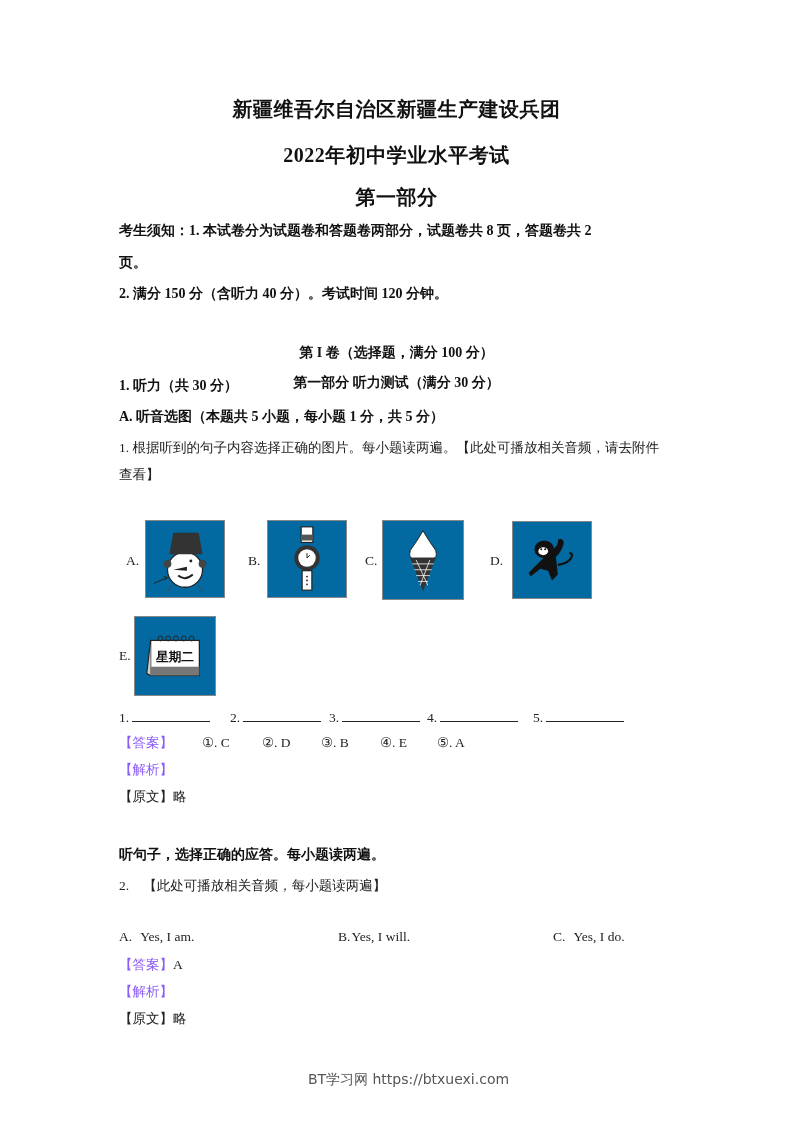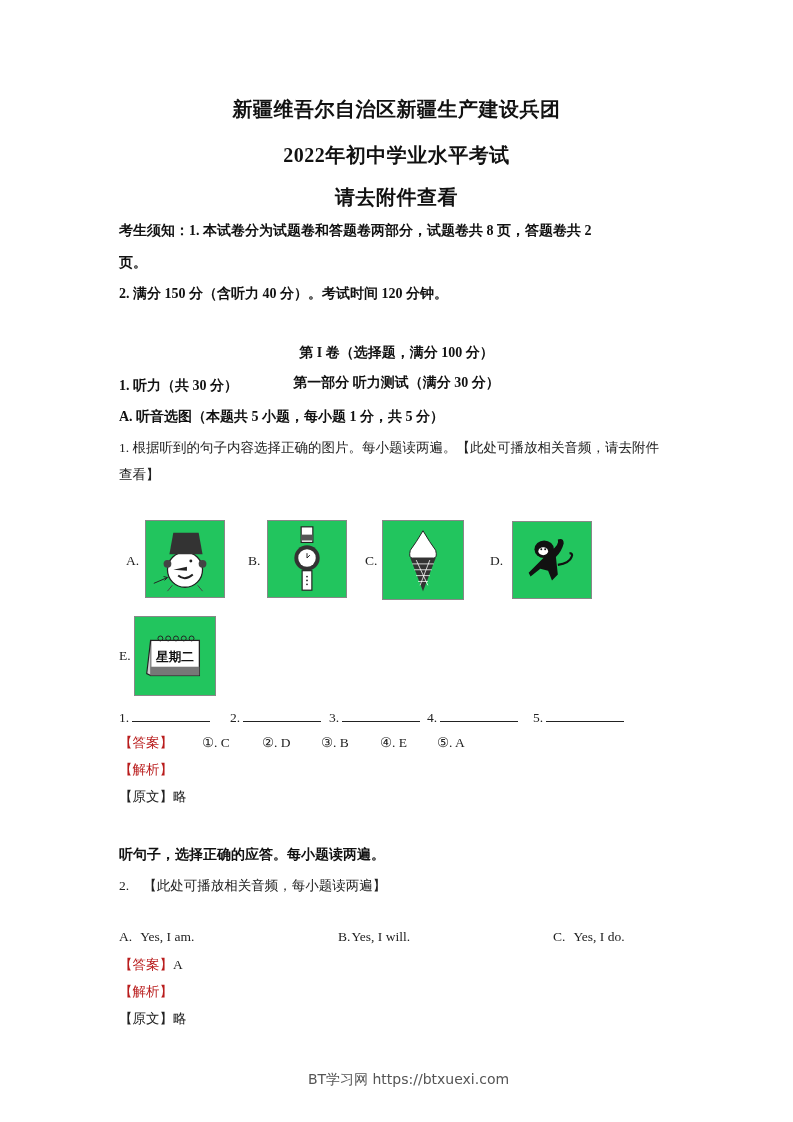--- a/index.html
+++ b/index.html
@@ -7,37 +7,37 @@
       width: 793px; height: 1122px; background: #ffffff; position: relative;
       font-family: "Liberation Serif", "DejaVu Serif", serif; color: #111;
       overflow: hidden;
     }
     .page { position: absolute; left: 0; top: 0; width: 793px; height: 1122px; }
     .abs { position: absolute; white-space: nowrap; }
     .title { left: 0; width: 793px; text-align: center; font-weight: bold; font-size: 20px; letter-spacing: 0.5px; }
     .bold { font-weight: bold; font-size: 14px; }
     .center { left: 0; width: 793px; text-align: center; margin-top: 28px; }
     .normal { font-size: 13.5px; color: #222; }
-    .label-blue { color: #b91c1c; }
+    .label-blue { color: #8b5cf6; }
     .label-dark { color: #222; }
     .imgbox {
-      position: absolute; border: 1px solid #888; background: #22c55e; box-sizing: border-box;
+      position: absolute; border: 1px solid #888; background: #0369a1; box-sizing: border-box;
     }
     .imgbox svg { width: 100%; height: 100%; display: block; }
     .blank { display: inline-block; border-bottom: 1px solid #222; width: 78px; height: 12px; vertical-align: baseline; margin-left: 3px; }
     .footer { left: 0; width: 793px; text-align: center; font-family: "DejaVu Sans", sans-serif; font-size: 14px; color: #555; }
   </style>
 </head>
 <body>
 
 <div class="page">
 
   <div class="abs title" style="top:96px;">新疆维吾尔自治区新疆生产建设兵团</div>
   <div class="abs title" style="top:142px;">2022年初中学业水平考试</div>
-  <div class="abs title" style="top:184px;">请去附件查看</div>
+  <div class="abs title" style="top:184px;">第一部分</div>
 
   <div class="abs bold" style="left:119px; top:222px;">考生须知：1. 本试卷分为试题卷和答题卷两部分，试题卷共 8 页，答题卷共 2</div>
   <div class="abs bold" style="left:119px; top:254px;">页。</div>
   <div class="abs bold" style="left:119px; top:285px;">2. 满分 150 分（含听力 40 分）。考试时间 120 分钟。</div>
 
   <div class="abs bold center" style="top:316px;">第 I 卷（选择题，满分 100 分）</div>
   <div class="abs bold center" style="top:346px;">第一部分  听力测试（满分 30 分）</div>
 
   <div class="abs bold" style="left:119px; top:377px;">1. 听力（共 30 分）</div>
   <div class="abs bold" style="left:119px; top:408px;">A. 听音选图（本题共 5 小题，每小题 1 分，共 5 分）</div>

